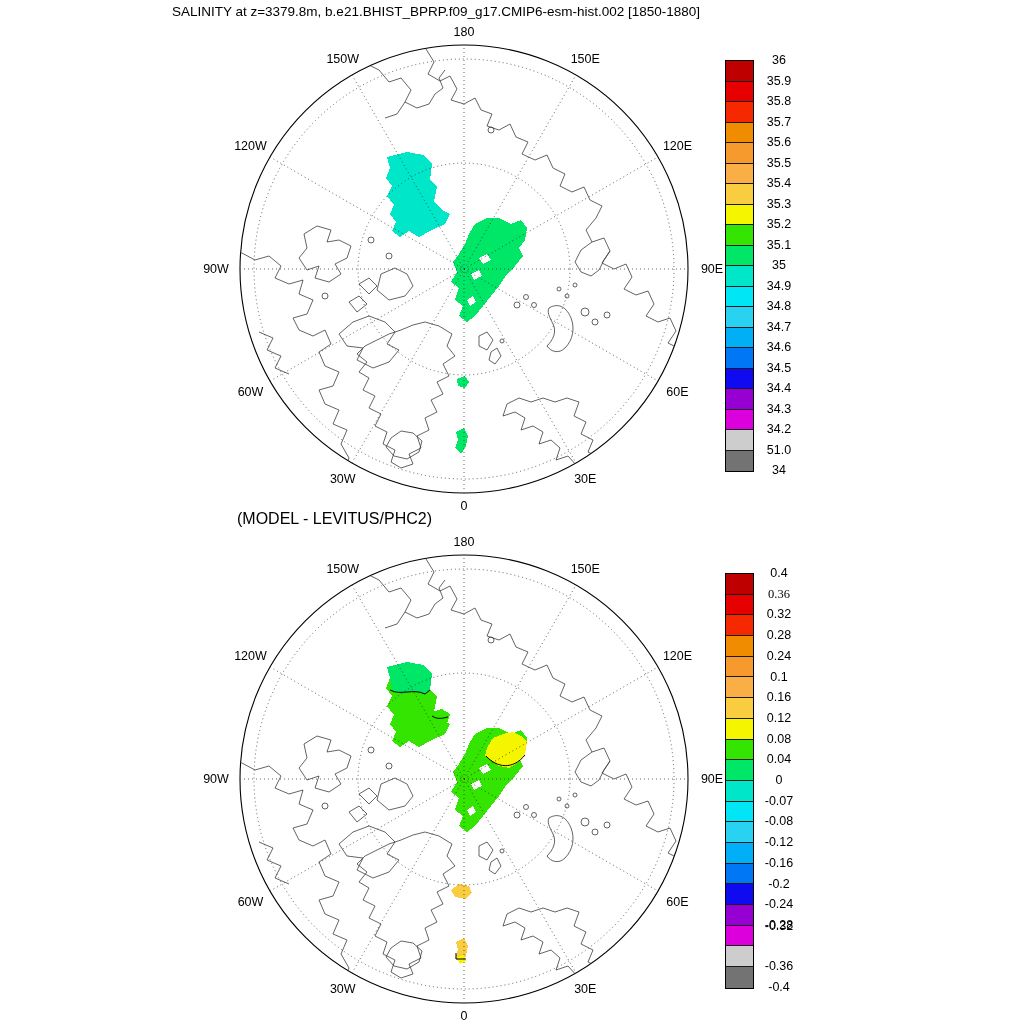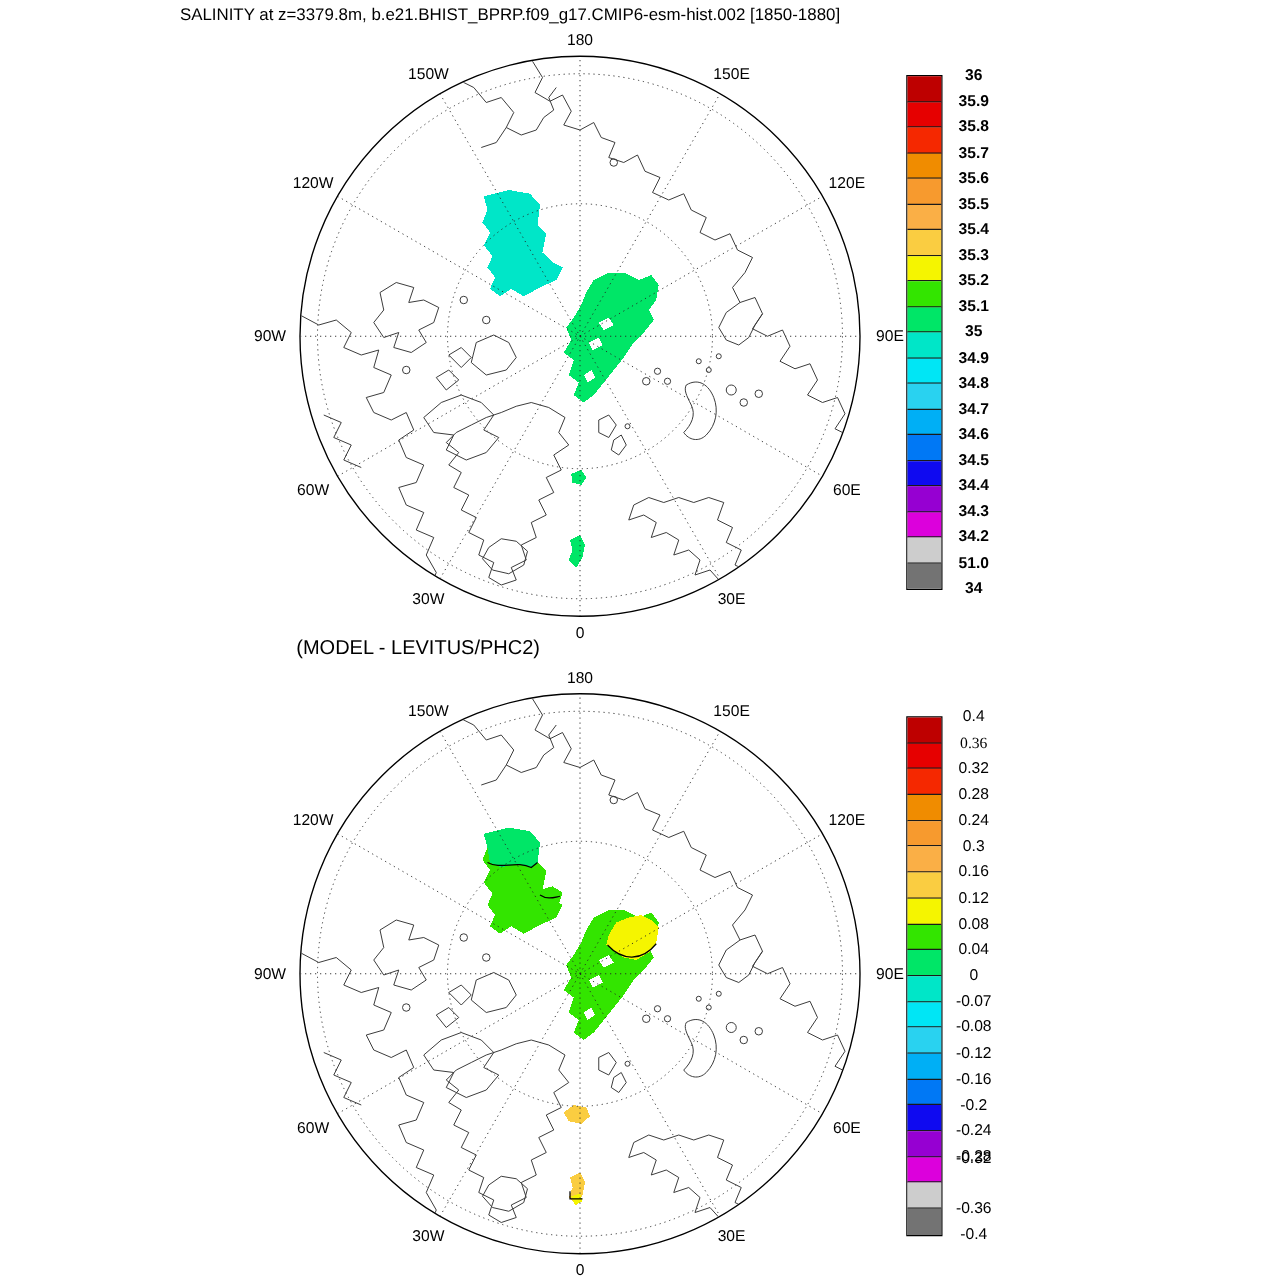--- a/index.html
+++ b/index.html
@@ -1,19 +1,19 @@
 <!DOCTYPE html>
 <html><head>
 <meta charset="utf-8">
 <style>
   html,body{margin:0;padding:0;background:#fff;}
   #canvas{position:relative;width:1024px;height:1024px;background:#ffffff;overflow:hidden;
           font-family:"Liberation Sans", sans-serif;color:#000;}
   .fig-title{position:absolute;left:0;top:4px;width:816px;text-align:center;
-             font-size:13.5px;line-height:16px;white-space:pre;}
+             font-size:13.5px;line-height:16px;white-space:pre;padding-left:28px;}
   .fig-subtitle{position:absolute;left:237px;top:511px;font-size:16px;line-height:16px;}
   .map{position:absolute;width:470px;height:470px;}
   .map svg{position:absolute;left:0;top:0;}
   .lon-label{position:absolute;transform:translate(-50%,-50%);font-size:12.5px;line-height:14px;white-space:nowrap;}
   .colorbar{position:absolute;}
   .cbar-bar{position:absolute;left:0;top:0;width:27px;border:1px solid #000;}
   .cbar-cell{width:27px;border-bottom:1px solid #1a1a1a;box-sizing:border-box;}
   .cbar-cell:last-child{border-bottom:none;}
   .cbar-label{position:absolute;left:31px;width:46px;text-align:center;
               font-size:12.5px;line-height:16px;height:16px;}
@@ -144,21 +144,21 @@
       <div class="lon-label" style="left: 448.498px; top: 111.737px;">120E</div>
       <div class="lon-label" style="left: -13px; top: 235px;">90W</div>
       <div class="lon-label" style="left: 483px; top: 235px;">90E</div>
       <div class="lon-label" style="left: 21.502px; top: 358.263px;">60W</div>
       <div class="lon-label" style="left: 448.498px; top: 358.263px;">60E</div>
       <div class="lon-label" style="left: 113.75px; top: 445.011px;">30W</div>
       <div class="lon-label" style="left: 356.25px; top: 445.011px;">30E</div>
       <div class="lon-label" style="left: 235px; top: 472px;">0</div>
     </div>
 
-  <div class="colorbar" id="cbar-0" style="left:725px;top:60px;width:80px;height:412px;font-weight:bold;">
+  <div class="colorbar" id="cbar-0" style="left:725px;top:60px;width:80px;height:412px;">
       <div class="cbar-bar">
         <div class="cbar-cell" style="height: 20.5px; background: rgb(190, 0, 0);"></div>
         <div class="cbar-cell" style="height: 20.5px; background: rgb(230, 0, 0);"></div>
         <div class="cbar-cell" style="height: 20.5px; background: rgb(245, 40, 0);"></div>
         <div class="cbar-cell" style="height: 20.5px; background: rgb(240, 140, 0);"></div>
         <div class="cbar-cell" style="height: 20.5px; background: rgb(247, 154, 46);"></div>
         <div class="cbar-cell" style="height: 20.5px; background: rgb(250, 175, 70);"></div>
         <div class="cbar-cell" style="height: 20.5px; background: rgb(250, 205, 65);"></div>
         <div class="cbar-cell" style="height: 20.5px; background: rgb(245, 245, 0);"></div>
         <div class="cbar-cell" style="height: 20.5px; background: rgb(51, 229, 0);"></div>
@@ -217,21 +217,21 @@
         <div class="cbar-cell" style="height: 20.7px; background: rgb(150, 0, 210);"></div>
         <div class="cbar-cell" style="height: 20.7px; background: rgb(220, 0, 220);"></div>
         <div class="cbar-cell" style="height: 20.7px; background: rgb(205, 205, 205);"></div>
         <div class="cbar-cell" style="height: 20.7px; background: rgb(115, 115, 115);"></div>
       </div>
       <div class="cbar-label" style="top: -8px;">0.4</div>
       <div class="cbar-label" style="top: 12.7px; font-family: Liberation Serif, serif;">0.36</div>
       <div class="cbar-label" style="top: 33.4px;">0.32</div>
       <div class="cbar-label" style="top: 54.1px;">0.28</div>
       <div class="cbar-label" style="top: 74.8px;">0.24</div>
-      <div class="cbar-label" style="top: 95.5px;">0.3</div>
+      <div class="cbar-label" style="top: 95.5px;">0.1</div>
       <div class="cbar-label" style="top: 116.2px;">0.16</div>
       <div class="cbar-label" style="top: 136.9px;">0.12</div>
       <div class="cbar-label" style="top: 157.6px;">0.08</div>
       <div class="cbar-label" style="top: 178.3px;">0.04</div>
       <div class="cbar-label" style="top: 199px;">0</div>
       <div class="cbar-label" style="top: 219.7px;">-0.07</div>
       <div class="cbar-label" style="top: 240.4px;">-0.08</div>
       <div class="cbar-label" style="top: 261.1px;">-0.12</div>
       <div class="cbar-label" style="top: 281.8px;">-0.16</div>
       <div class="cbar-label" style="top: 302.5px;">-0.2</div>

